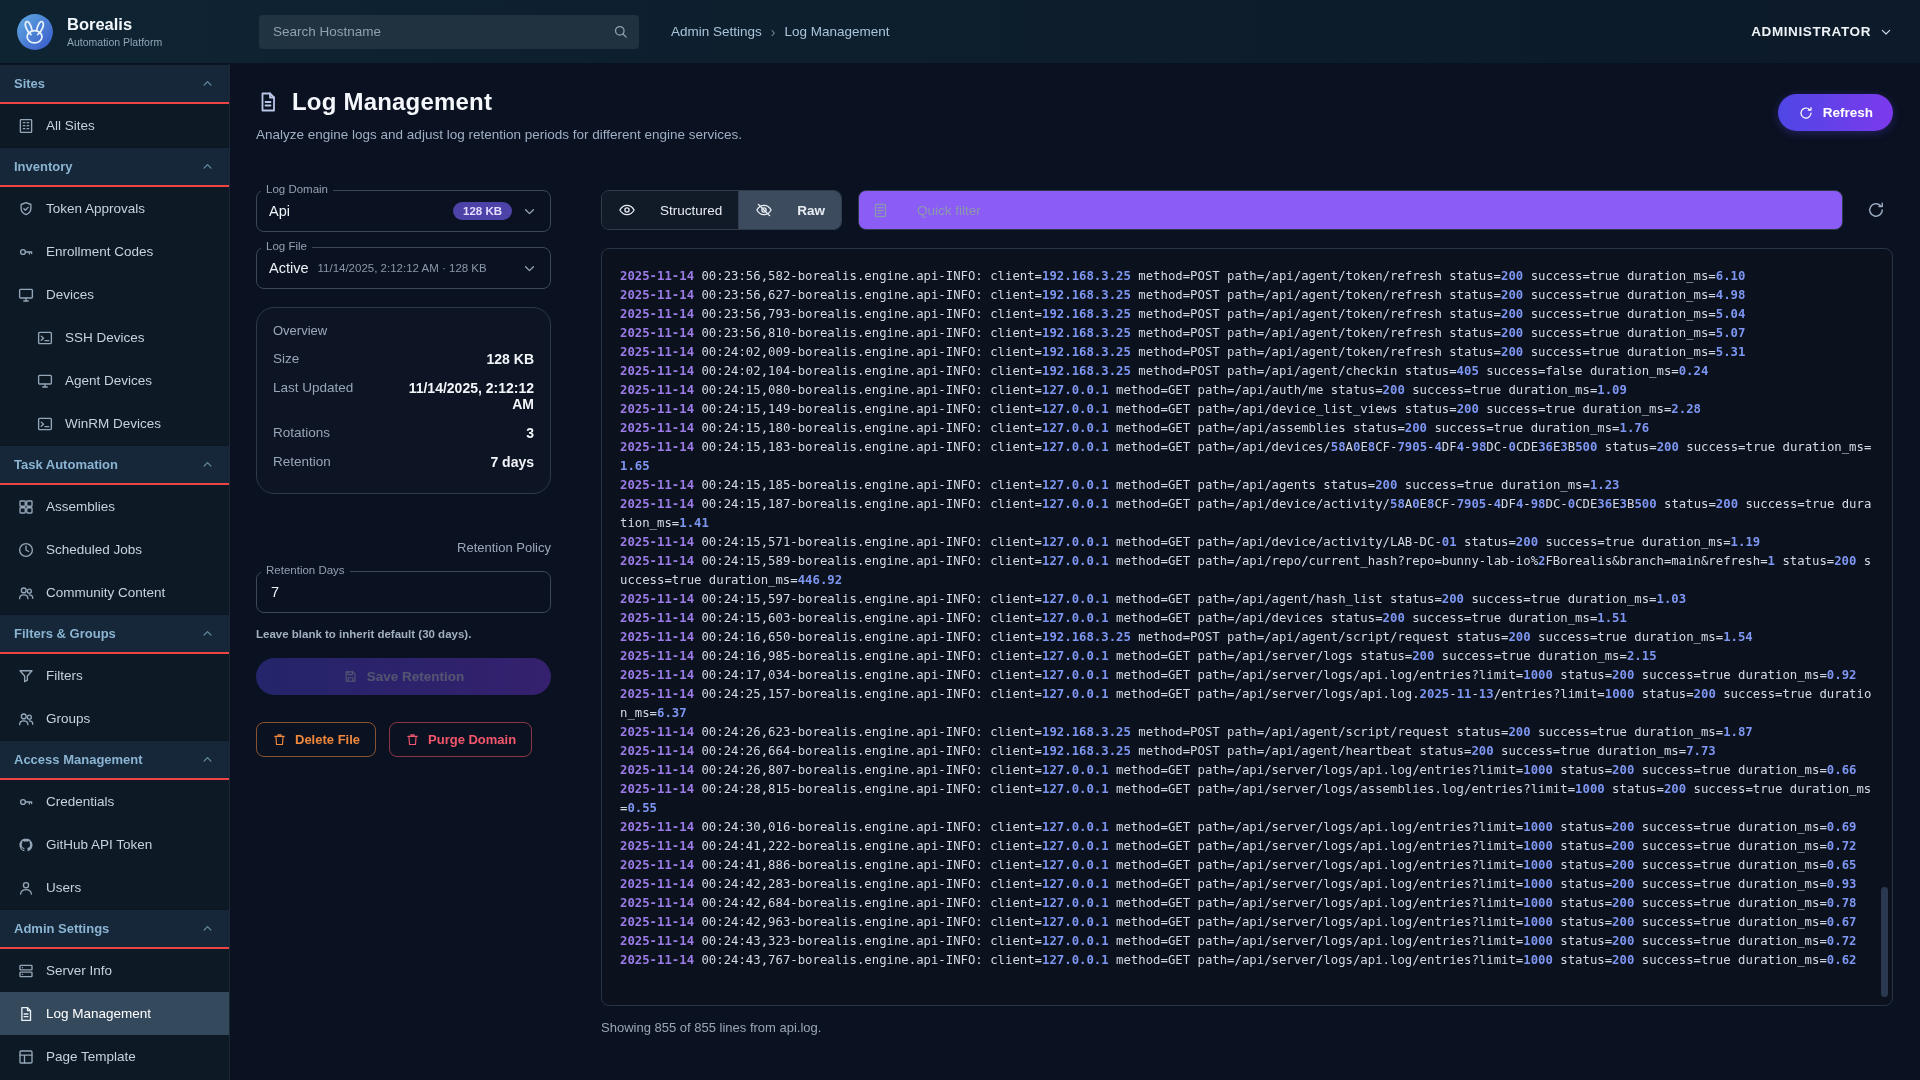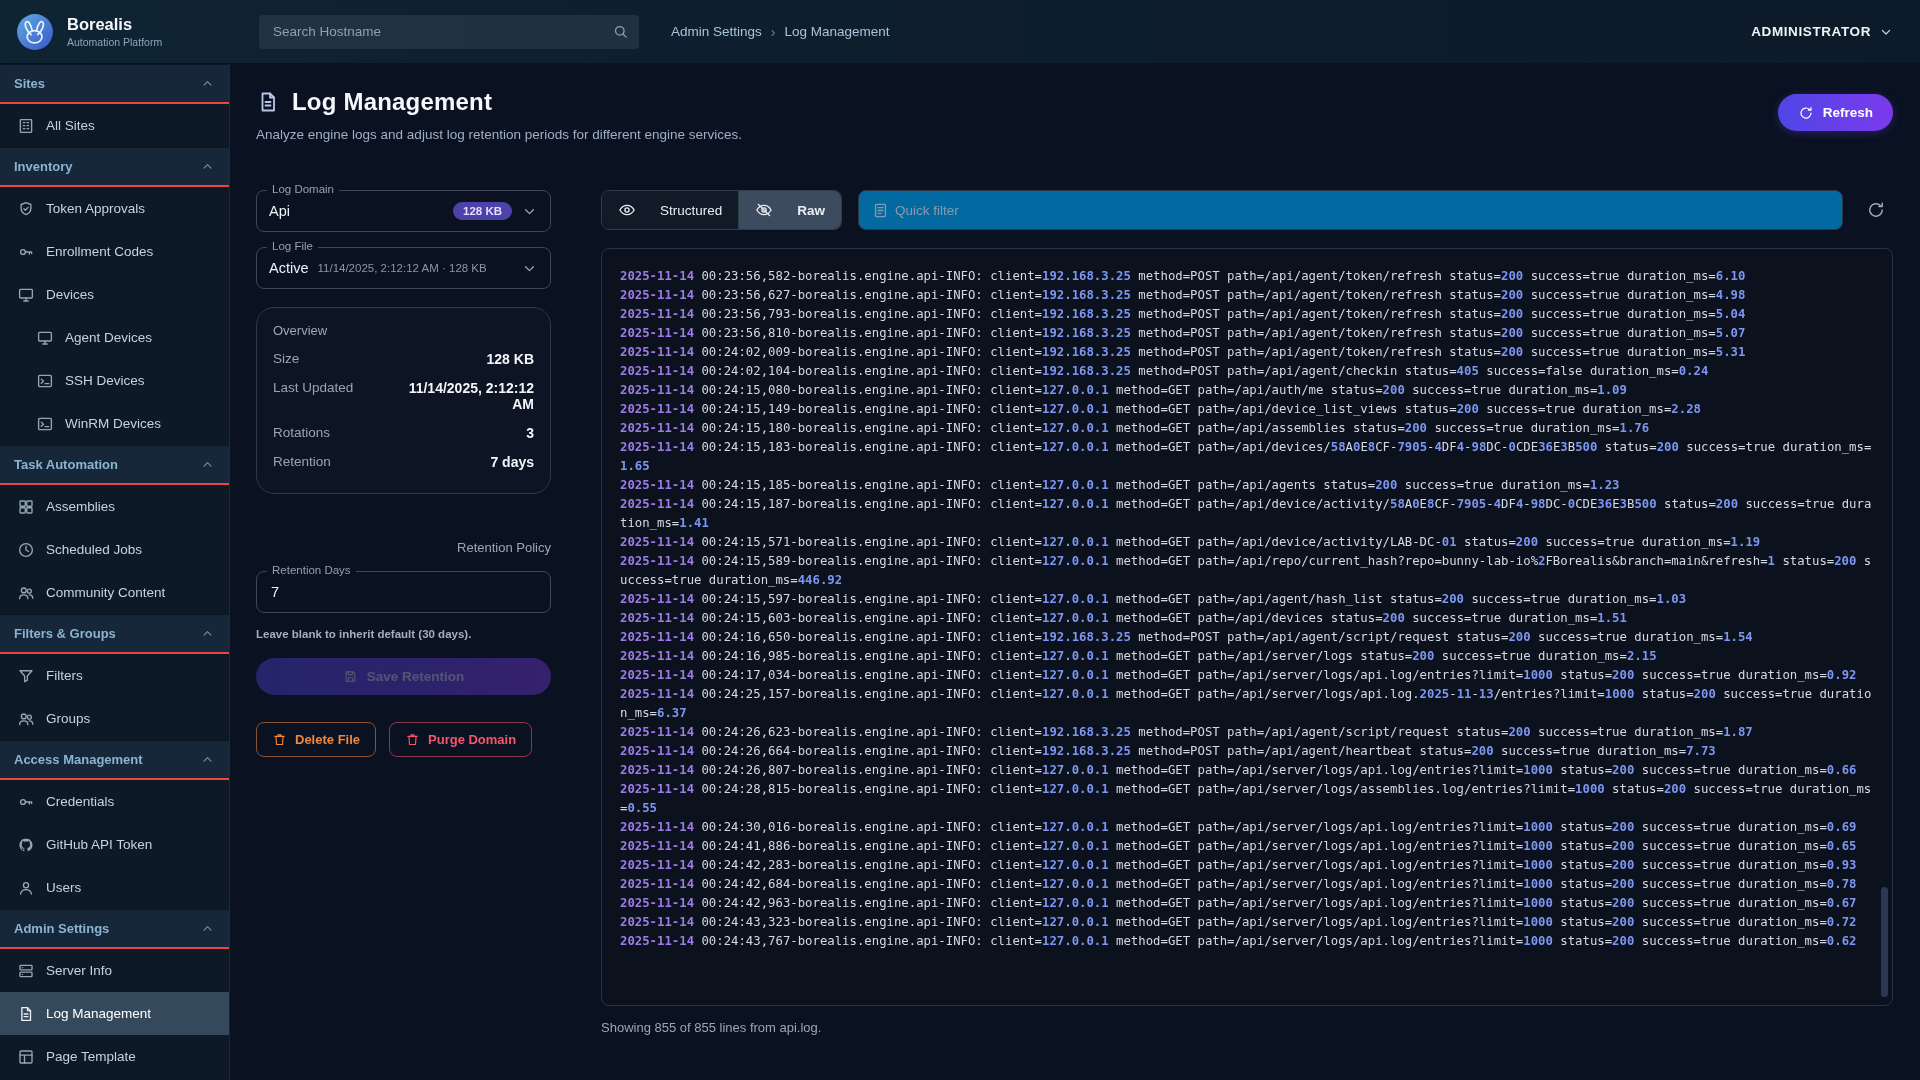--- a/index.html
+++ b/index.html
@@ -57,21 +57,21 @@
     color:#fff;font-size:13.5px;font-weight:700;font-family:inherit;
     box-shadow:0 2px 10px rgba(90,70,230,.35);}
   .refresh-btn .ico{width:16px;height:16px;}
 
   .content{display:flex;gap:50px;margin-top:48px;align-items:flex-start;}
 
   
   .controls{width:295px;flex:none;}
   .field{position:relative;height:42px;border:1px solid #3c4757;border-radius:8px;
     display:flex;align-items:center;padding:0 12px;margin-bottom:15px;cursor:pointer;}
-  .field-label{position:absolute;top:-8px;left:10px;background:#0a1120;padding:0 5px;
+  .field-label{position:absolute;top:-8px;left:4px;background:#0a1120;padding:0 5px;
     font-size:11.5px;color:#93a1b3;}
   .field-value{font-size:14.5px;color:#eef3f8;}
   .field-detail{font-size:11.5px;color:#8a97a8;margin-left:9px;}
   .field .chev{width:17px;height:17px;color:#9aa7b8;margin-left:auto;flex:none;display:flex;}
   .badge{margin-left:auto;background:#4c42a8;color:#e4ddff;font-size:11.5px;font-weight:700;
     border-radius:11px;padding:3px 10px;}
   .badge + .chev{margin-left:9px;}
 
   .overview{border:1px solid #2c3a4b;border-radius:18px;background:rgba(255,255,255,0.015);
     padding:15px 16px 10px;margin-top:18px;}
@@ -102,21 +102,21 @@
   .viewer{flex:1;min-width:0;display:flex;flex-direction:column;}
   .toolbar{display:flex;align-items:center;gap:16px;margin-bottom:18px;}
   .toggle-group{display:flex;height:40px;border:1px solid #303c4c;border-radius:8px;
     overflow:hidden;flex:none;}
   .tg-btn{display:flex;align-items:center;gap:24px;padding:0 16px;font-size:13.5px;
     color:#e8edf3;background:#111b28;border:none;font-family:inherit;cursor:pointer;}
   .tg-btn + .tg-btn{border-left:1px solid #303c4c;}
   .tg-btn.active{background:#3d4b5e;font-weight:700;}
   .tg-btn .ico{width:18px;height:18px;}
   .filter-field{flex:1;height:40px;border:1px solid #2c3949;border-radius:8px;
-    background:#0369a1;display:flex;align-items:center;gap:4px;padding:0 13px;}
+    background:#8b5cf6;display:flex;align-items:center;gap:26px;padding:0 13px;}
   .filter-field .ico{width:17px;height:17px;color:#8b99ac;flex:none;}
   .filter-field input{flex:1;background:transparent;border:none;outline:none;
     color:#d3dde7;font-size:13.5px;font-family:inherit;}
   .filter-field input::placeholder{color:#8b99ac;}
   .tb-refresh{width:34px;height:34px;border:none;background:transparent;color:#97a8bc;
     cursor:pointer;flex:none;display:flex;align-items:center;justify-content:center;}
   .tb-refresh .ico{width:20px;height:20px;}
 
   .log-box{position:relative;height:758px;border:1px solid #273445;border-radius:8px;
     background:#0c121d;padding:18px 14px 18px 18px;overflow:hidden;
@@ -224,34 +224,34 @@
           <svg viewBox="0 0 24 24" fill="none" stroke="currentColor" stroke-width="1.8" stroke-linecap="round" stroke-linejoin="round" width="100%" height="100%">
             <rect x="3.5" y="4.5" width="17" height="11.5" rx="1.2"></rect>
             <path d="M9 20h6m-3-4v4"></path>
           </svg>
         </span>
         <span class="sb-label">Devices</span>
       </div>
       <div class="sb-item indent">
         <span class="sb-ico">
           <svg viewBox="0 0 24 24" fill="none" stroke="currentColor" stroke-width="1.8" stroke-linecap="round" stroke-linejoin="round" width="100%" height="100%">
+            <rect x="3.5" y="4.5" width="17" height="15" rx="1.5"></rect>
+            <path d="M7 9.5l3 2.8-3 2.8m5 .4h5"></path>
+          </svg>
+        </span>
+        <span class="sb-label">SSH Devices</span>
+      </div>
+      <div class="sb-item indent">
+        <span class="sb-ico">
+          <svg viewBox="0 0 24 24" fill="none" stroke="currentColor" stroke-width="1.8" stroke-linecap="round" stroke-linejoin="round" width="100%" height="100%">
             <rect x="3.5" y="4.5" width="17" height="11.5" rx="1.2"></rect>
             <path d="M9 20h6m-3-4v4"></path>
           </svg>
         </span>
         <span class="sb-label">Agent Devices</span>
-      </div>
-      <div class="sb-item indent">
-        <span class="sb-ico">
-          <svg viewBox="0 0 24 24" fill="none" stroke="currentColor" stroke-width="1.8" stroke-linecap="round" stroke-linejoin="round" width="100%" height="100%">
-            <rect x="3.5" y="4.5" width="17" height="15" rx="1.5"></rect>
-            <path d="M7 9.5l3 2.8-3 2.8m5 .4h5"></path>
-          </svg>
-        </span>
-        <span class="sb-label">SSH Devices</span>
       </div>
       <div class="sb-item indent">
         <span class="sb-ico">
           <svg viewBox="0 0 24 24" fill="none" stroke="currentColor" stroke-width="1.8" stroke-linecap="round" stroke-linejoin="round" width="100%" height="100%">
             <rect x="3.5" y="4.5" width="17" height="15" rx="1.5"></rect>
             <path d="M7 9.5l3 2.8-3 2.8m5 .4h5"></path>
           </svg>
         </span>
         <span class="sb-label">WinRM Devices</span>
       </div>
@@ -549,20 +549,21 @@
               <div class="log-line"><span class="lg-date">2025-11-14</span> 00:24:15,603-borealis.engine.api-INFO: client=<span class="lg-num">127.0.0.1</span> method=GET path=/api/devices status=<span class="lg-num">200</span> success=true duration_ms=<span class="lg-num">1.51</span></div>
               <div class="log-line"><span class="lg-date">2025-11-14</span> 00:24:16,650-borealis.engine.api-INFO: client=<span class="lg-num">192.168.3.25</span> method=POST path=/api/agent/script/request status=<span class="lg-num">200</span> success=true duration_ms=<span class="lg-num">1.54</span></div>
               <div class="log-line"><span class="lg-date">2025-11-14</span> 00:24:16,985-borealis.engine.api-INFO: client=<span class="lg-num">127.0.0.1</span> method=GET path=/api/server/logs status=<span class="lg-num">200</span> success=true duration_ms=<span class="lg-num">2.15</span></div>
               <div class="log-line"><span class="lg-date">2025-11-14</span> 00:24:17,034-borealis.engine.api-INFO: client=<span class="lg-num">127.0.0.1</span> method=GET path=/api/server/logs/api.log/entries?limit=<span class="lg-num">1000</span> status=<span class="lg-num">200</span> success=true duration_ms=<span class="lg-num">0.92</span></div>
               <div class="log-line"><span class="lg-date">2025-11-14</span> 00:24:25,157-borealis.engine.api-INFO: client=<span class="lg-num">127.0.0.1</span> method=GET path=/api/server/logs/api.log.<span class="lg-num">2025</span>-<span class="lg-num">11</span>-<span class="lg-num">13</span>/entries?limit=<span class="lg-num">1000</span> status=<span class="lg-num">200</span> success=true duration_ms=<span class="lg-num">6.37</span></div>
               <div class="log-line"><span class="lg-date">2025-11-14</span> 00:24:26,623-borealis.engine.api-INFO: client=<span class="lg-num">192.168.3.25</span> method=POST path=/api/agent/script/request status=<span class="lg-num">200</span> success=true duration_ms=<span class="lg-num">1.87</span></div>
               <div class="log-line"><span class="lg-date">2025-11-14</span> 00:24:26,664-borealis.engine.api-INFO: client=<span class="lg-num">192.168.3.25</span> method=POST path=/api/agent/heartbeat status=<span class="lg-num">200</span> success=true duration_ms=<span class="lg-num">7.73</span></div>
               <div class="log-line"><span class="lg-date">2025-11-14</span> 00:24:26,807-borealis.engine.api-INFO: client=<span class="lg-num">127.0.0.1</span> method=GET path=/api/server/logs/api.log/entries?limit=<span class="lg-num">1000</span> status=<span class="lg-num">200</span> success=true duration_ms=<span class="lg-num">0.66</span></div>
               <div class="log-line"><span class="lg-date">2025-11-14</span> 00:24:28,815-borealis.engine.api-INFO: client=<span class="lg-num">127.0.0.1</span> method=GET path=/api/server/logs/assemblies.log/entries?limit=<span class="lg-num">1000</span> status=<span class="lg-num">200</span> success=true duration_ms=<span class="lg-num">0.55</span></div>
               <div class="log-line"><span class="lg-date">2025-11-14</span> 00:24:30,016-borealis.engine.api-INFO: client=<span class="lg-num">127.0.0.1</span> method=GET path=/api/server/logs/api.log/entries?limit=<span class="lg-num">1000</span> status=<span class="lg-num">200</span> success=true duration_ms=<span class="lg-num">0.69</span></div>
+              <div class="log-line"><span class="lg-date">2025-11-14</span> 00:24:41,222-borealis.engine.api-INFO: client=<span class="lg-num">127.0.0.1</span> method=GET path=/api/server/logs/api.log/entries?limit=<span class="lg-num">1000</span> status=<span class="lg-num">200</span> success=true duration_ms=<span class="lg-num">0.72</span></div>
               <div class="log-line"><span class="lg-date">2025-11-14</span> 00:24:41,886-borealis.engine.api-INFO: client=<span class="lg-num">127.0.0.1</span> method=GET path=/api/server/logs/api.log/entries?limit=<span class="lg-num">1000</span> status=<span class="lg-num">200</span> success=true duration_ms=<span class="lg-num">0.65</span></div>
               <div class="log-line"><span class="lg-date">2025-11-14</span> 00:24:42,283-borealis.engine.api-INFO: client=<span class="lg-num">127.0.0.1</span> method=GET path=/api/server/logs/api.log/entries?limit=<span class="lg-num">1000</span> status=<span class="lg-num">200</span> success=true duration_ms=<span class="lg-num">0.93</span></div>
               <div class="log-line"><span class="lg-date">2025-11-14</span> 00:24:42,684-borealis.engine.api-INFO: client=<span class="lg-num">127.0.0.1</span> method=GET path=/api/server/logs/api.log/entries?limit=<span class="lg-num">1000</span> status=<span class="lg-num">200</span> success=true duration_ms=<span class="lg-num">0.78</span></div>
               <div class="log-line"><span class="lg-date">2025-11-14</span> 00:24:42,963-borealis.engine.api-INFO: client=<span class="lg-num">127.0.0.1</span> method=GET path=/api/server/logs/api.log/entries?limit=<span class="lg-num">1000</span> status=<span class="lg-num">200</span> success=true duration_ms=<span class="lg-num">0.67</span></div>
               <div class="log-line"><span class="lg-date">2025-11-14</span> 00:24:43,323-borealis.engine.api-INFO: client=<span class="lg-num">127.0.0.1</span> method=GET path=/api/server/logs/api.log/entries?limit=<span class="lg-num">1000</span> status=<span class="lg-num">200</span> success=true duration_ms=<span class="lg-num">0.72</span></div>
               <div class="log-line"><span class="lg-date">2025-11-14</span> 00:24:43,767-borealis.engine.api-INFO: client=<span class="lg-num">127.0.0.1</span> method=GET path=/api/server/logs/api.log/entries?limit=<span class="lg-num">1000</span> status=<span class="lg-num">200</span> success=true duration_ms=<span class="lg-num">0.62</span></div>
             </div>
           <div class="log-scroll"></div>
         </div>
 

